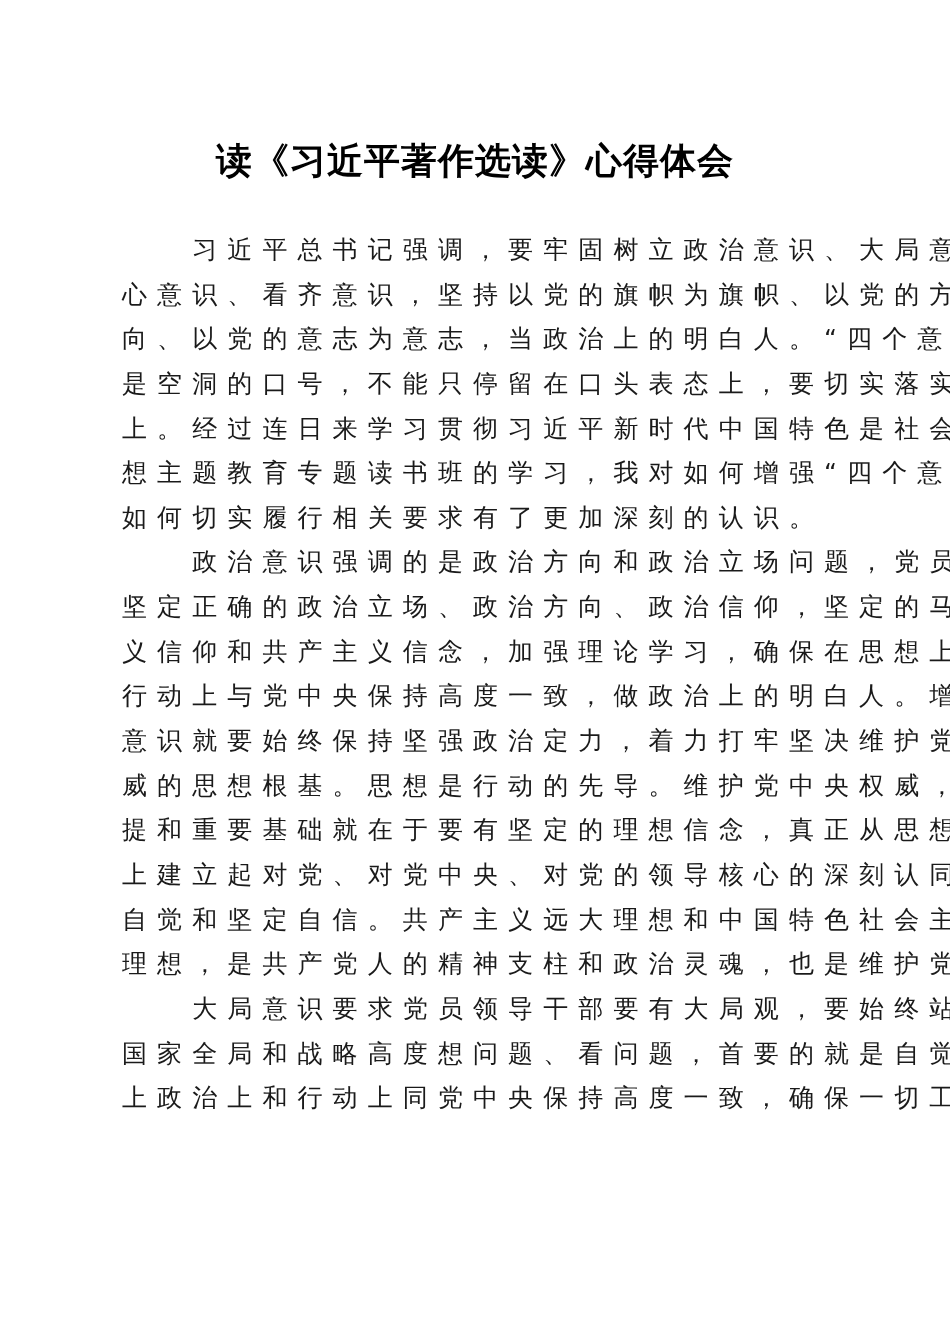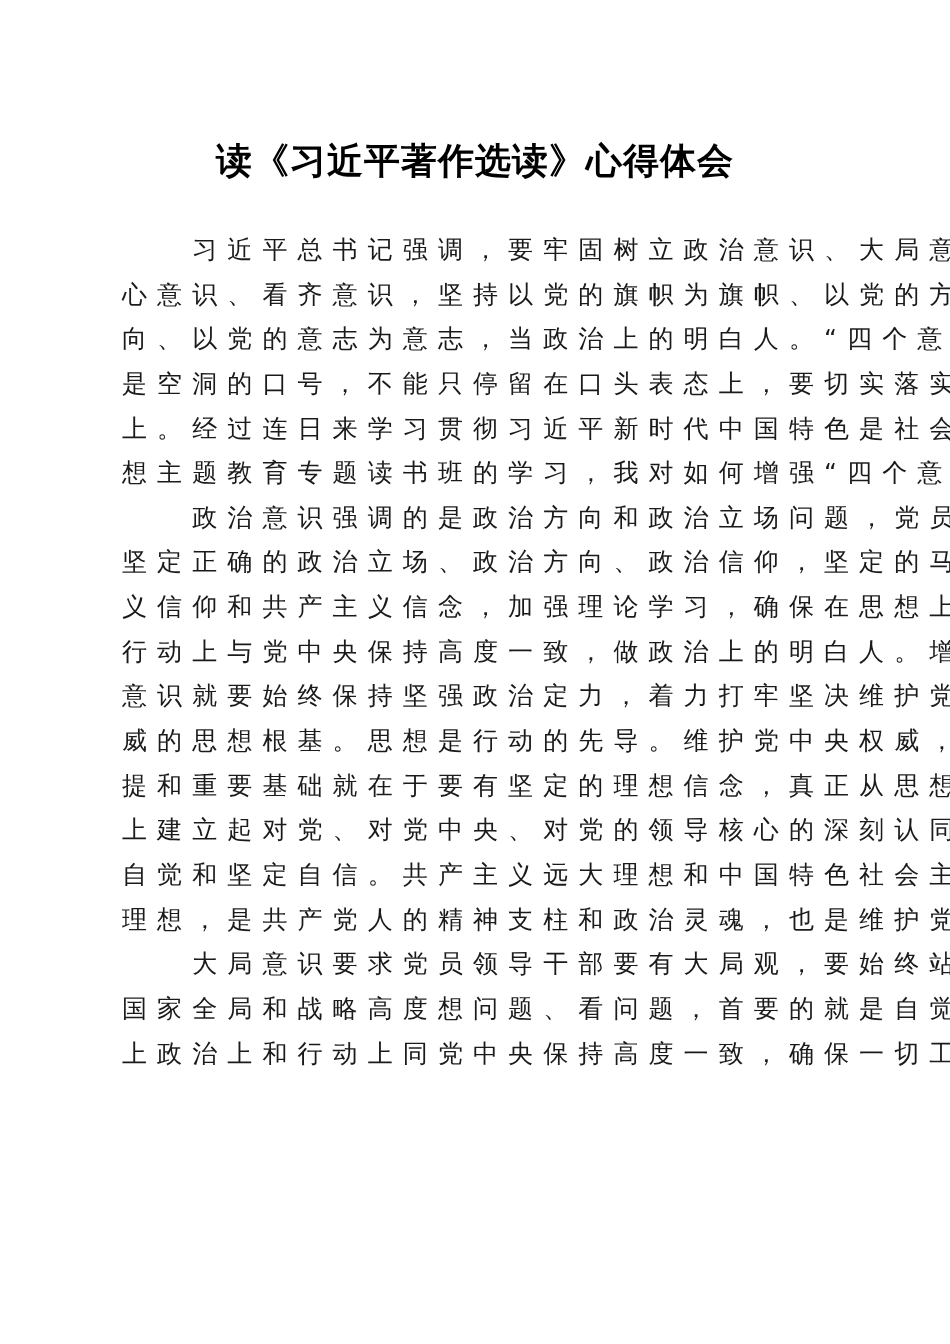--- a/index.html
+++ b/index.html
@@ -16,20 +16,21 @@
   <div class="title">读《习近平著作选读》心得体会</div>
 
   <div class="body">
     <div>
       <div class="line">　　习近平总书记强调，要牢固树立政治意识、大局意识、核</div>
       <div class="line">心意识、看齐意识，坚持以党的旗帜为旗帜、以党的方向为方</div>
       <div class="line">向、以党的意志为意志，当政治上的明白人。“四个意识”不</div>
       <div class="line">是空洞的口号，不能只停留在口头表态上，要切实落实到行动</div>
       <div class="line">上。经过连日来学习贯彻习近平新时代中国特色是社会主义思</div>
       <div class="line">想主题教育专题读书班的学习，我对如何增强“四个意识”，</div>
+      <div class="line">如何切实履行相关要求有了更加深刻的认识。</div>
     </div>
     <div>
       <div class="line">　　政治意识强调的是政治方向和政治立场问题，党员干部要</div>
       <div class="line">坚定正确的政治立场、政治方向、政治信仰，坚定的马克思主</div>
       <div class="line">义信仰和共产主义信念，加强理论学习，确保在思想上政治上</div>
       <div class="line">行动上与党中央保持高度一致，做政治上的明白人。增强政治</div>
       <div class="line">意识就要始终保持坚强政治定力，着力打牢坚决维护党中央权</div>
       <div class="line">威的思想根基。思想是行动的先导。维护党中央权威，首要前</div>
       <div class="line">提和重要基础就在于要有坚定的理想信念，真正从思想和认识</div>
       <div class="line">上建立起对党、对党中央、对党的领导核心的深刻认同、高度</div>

